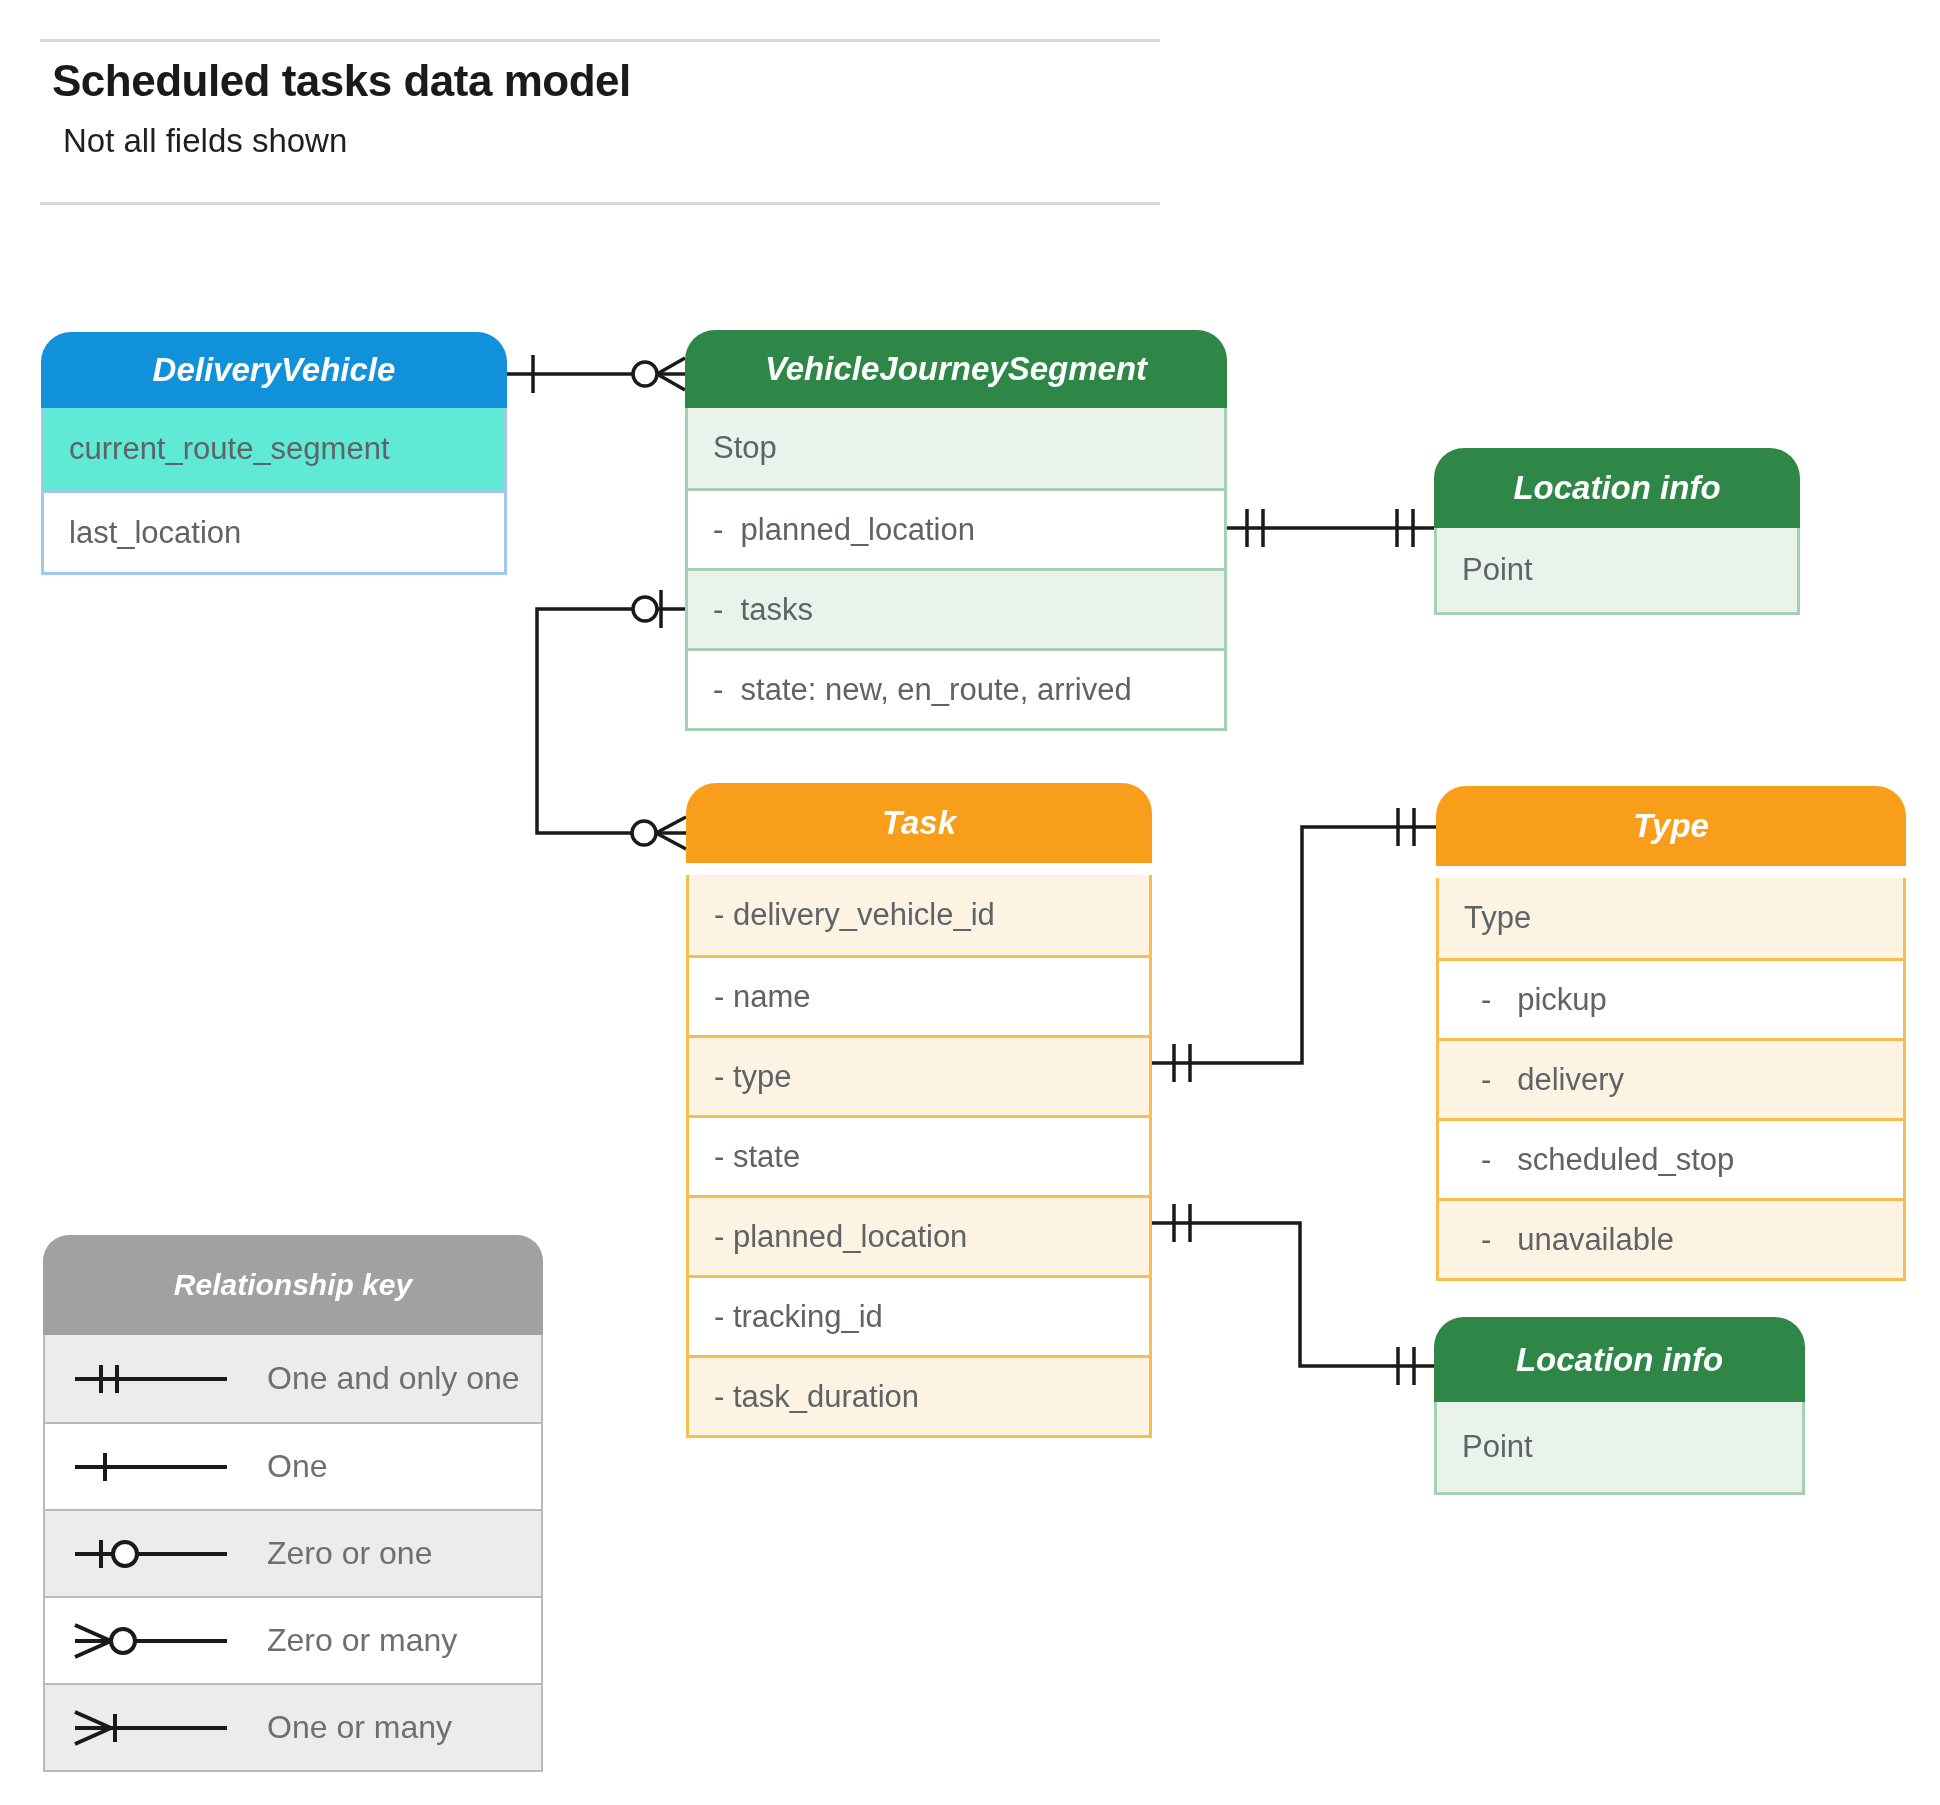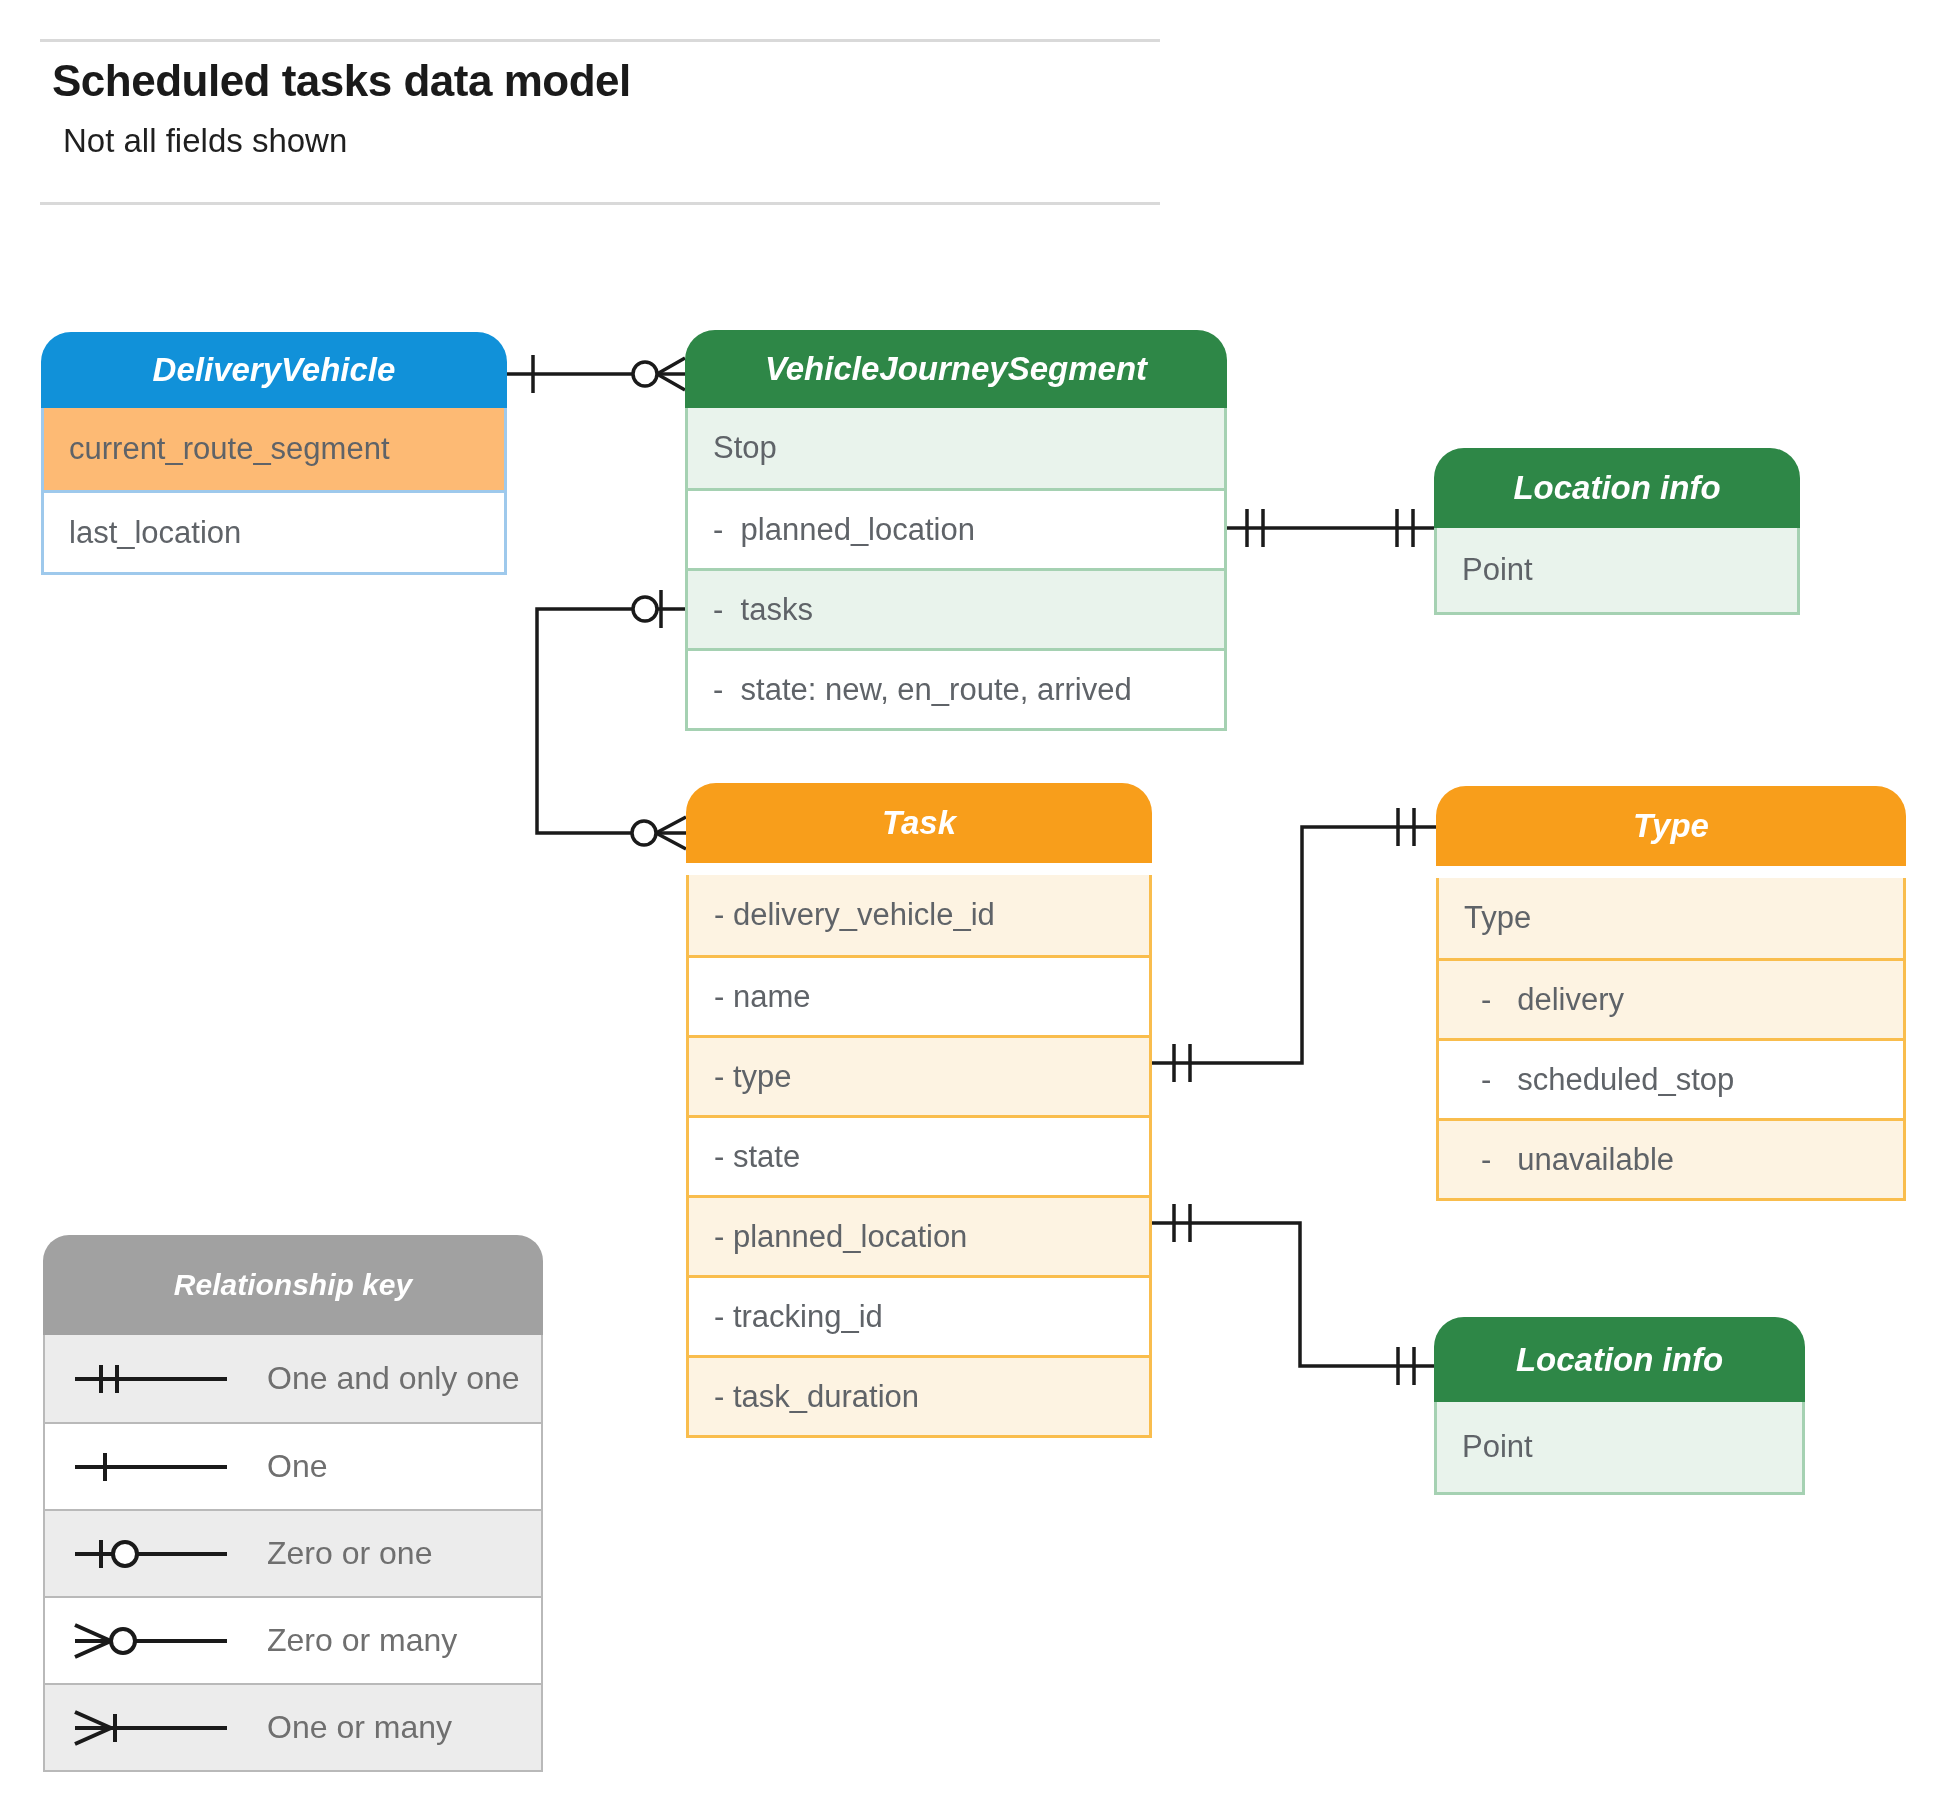--- a/index.html
+++ b/index.html
@@ -20,21 +20,21 @@
   .entity .body{border-style:solid;border-width:0 3px 3px 3px;background:#fff;}
   .entity .row{
     display:flex;align-items:center;box-sizing:border-box;
     padding-left:25px;font-size:31px;color:#5f6368;white-space:pre;
   }
   .entity .row + .row{border-top:3px solid;}
   
   .blue .hdr{background:#1191d9;}
   .blue .body{border-color:#9ec9ec;}
   .blue .row + .row{border-color:#9ec9ec;}
-  .blue .row.alt{background:#fdba74;}
+  .blue .row.alt{background:#5eead4;}
   
   .green .hdr{background:#2e8747;}
   .green .body{border-color:#a5d1b2;}
   .green .row + .row{border-color:#a5d1b2;}
   .green .row.alt{background:#e9f3ec;}
   
   .orange .hdr{background:#f89e1b;}
   .orange .body{border-color:#f9bd4d;margin-top:12px;}
   .orange .row + .row{border-color:#f9bd4d;}
   .orange .row.alt{background:#fdf3e2;}
@@ -163,20 +163,21 @@
       <div class="row alt">- planned_location</div>
       <div class="row">- tracking_id</div>
       <div class="row alt">- task_duration</div>
     </div>
   </div>
 
   <div class="entity orange" id="type">
     <div class="hdr">Type</div>
     <div class="body">
       <div class="row alt">Type</div>
+      <div class="row enum">-   pickup</div>
       <div class="row alt enum">-   delivery</div>
       <div class="row enum">-   scheduled_stop</div>
       <div class="row alt enum">-   unavailable</div>
     </div>
   </div>
 
   <div class="entity green" id="location-info-bottom">
     <div class="hdr">Location info</div>
     <div class="body">
       <div class="row alt">Point</div>

